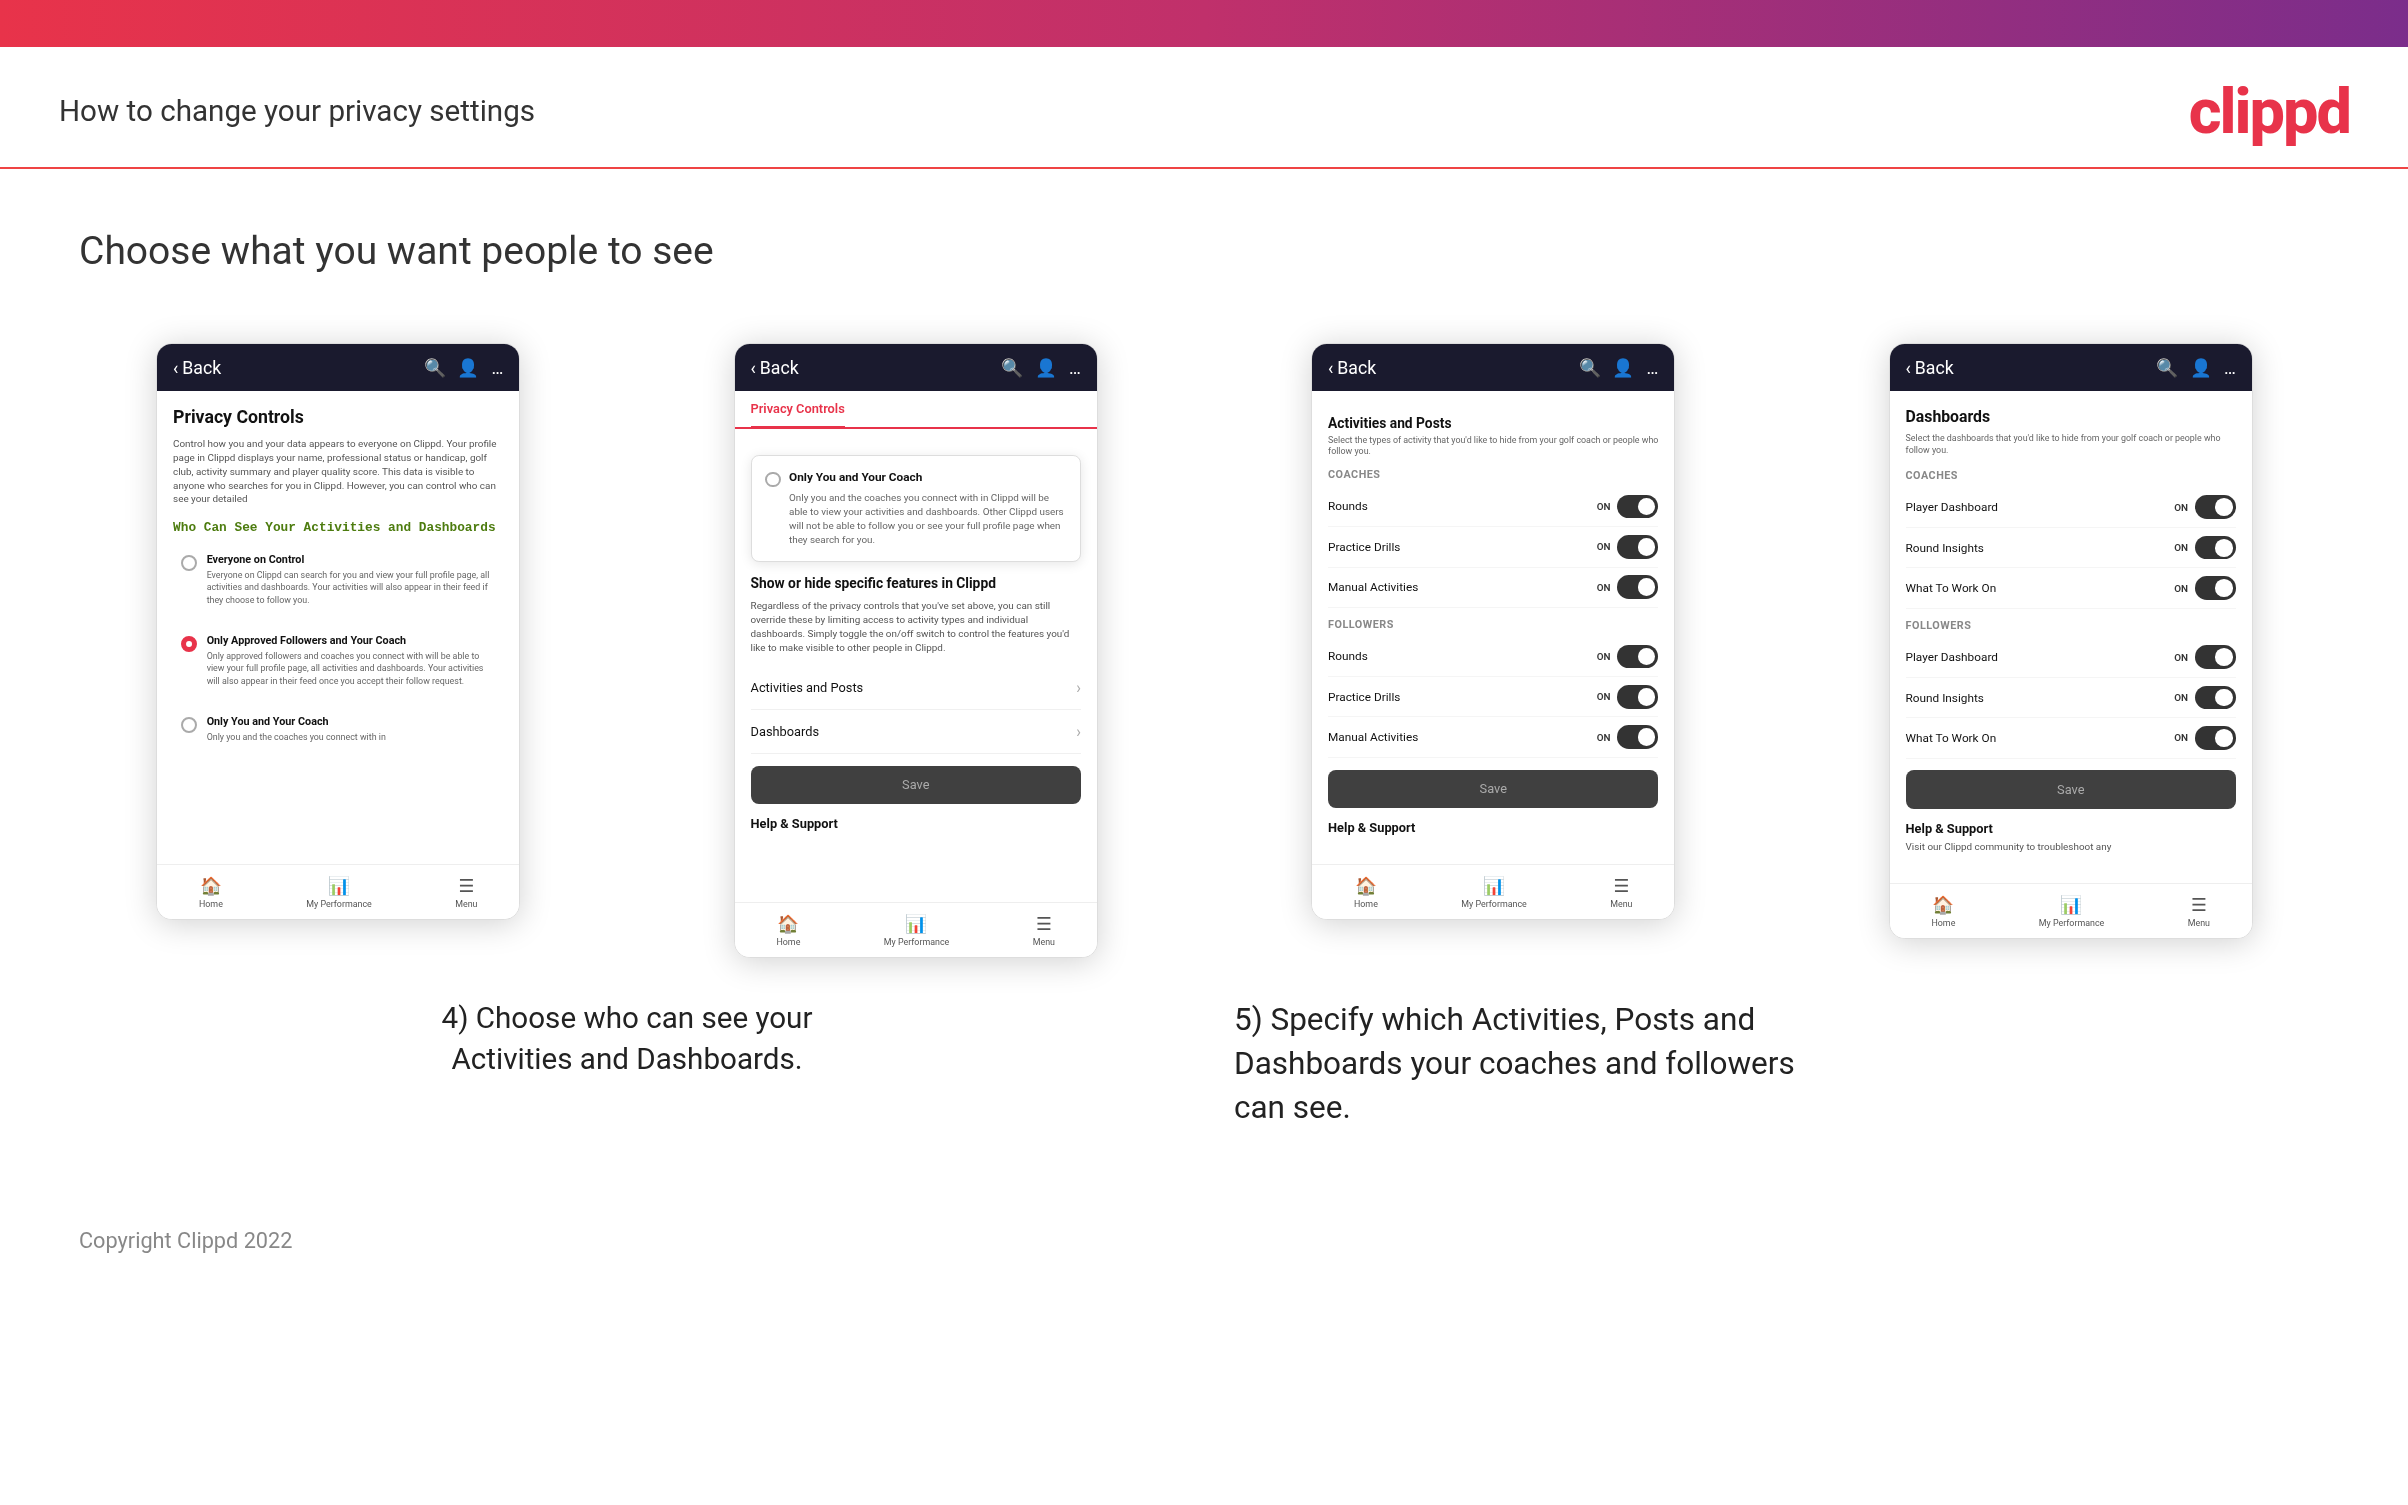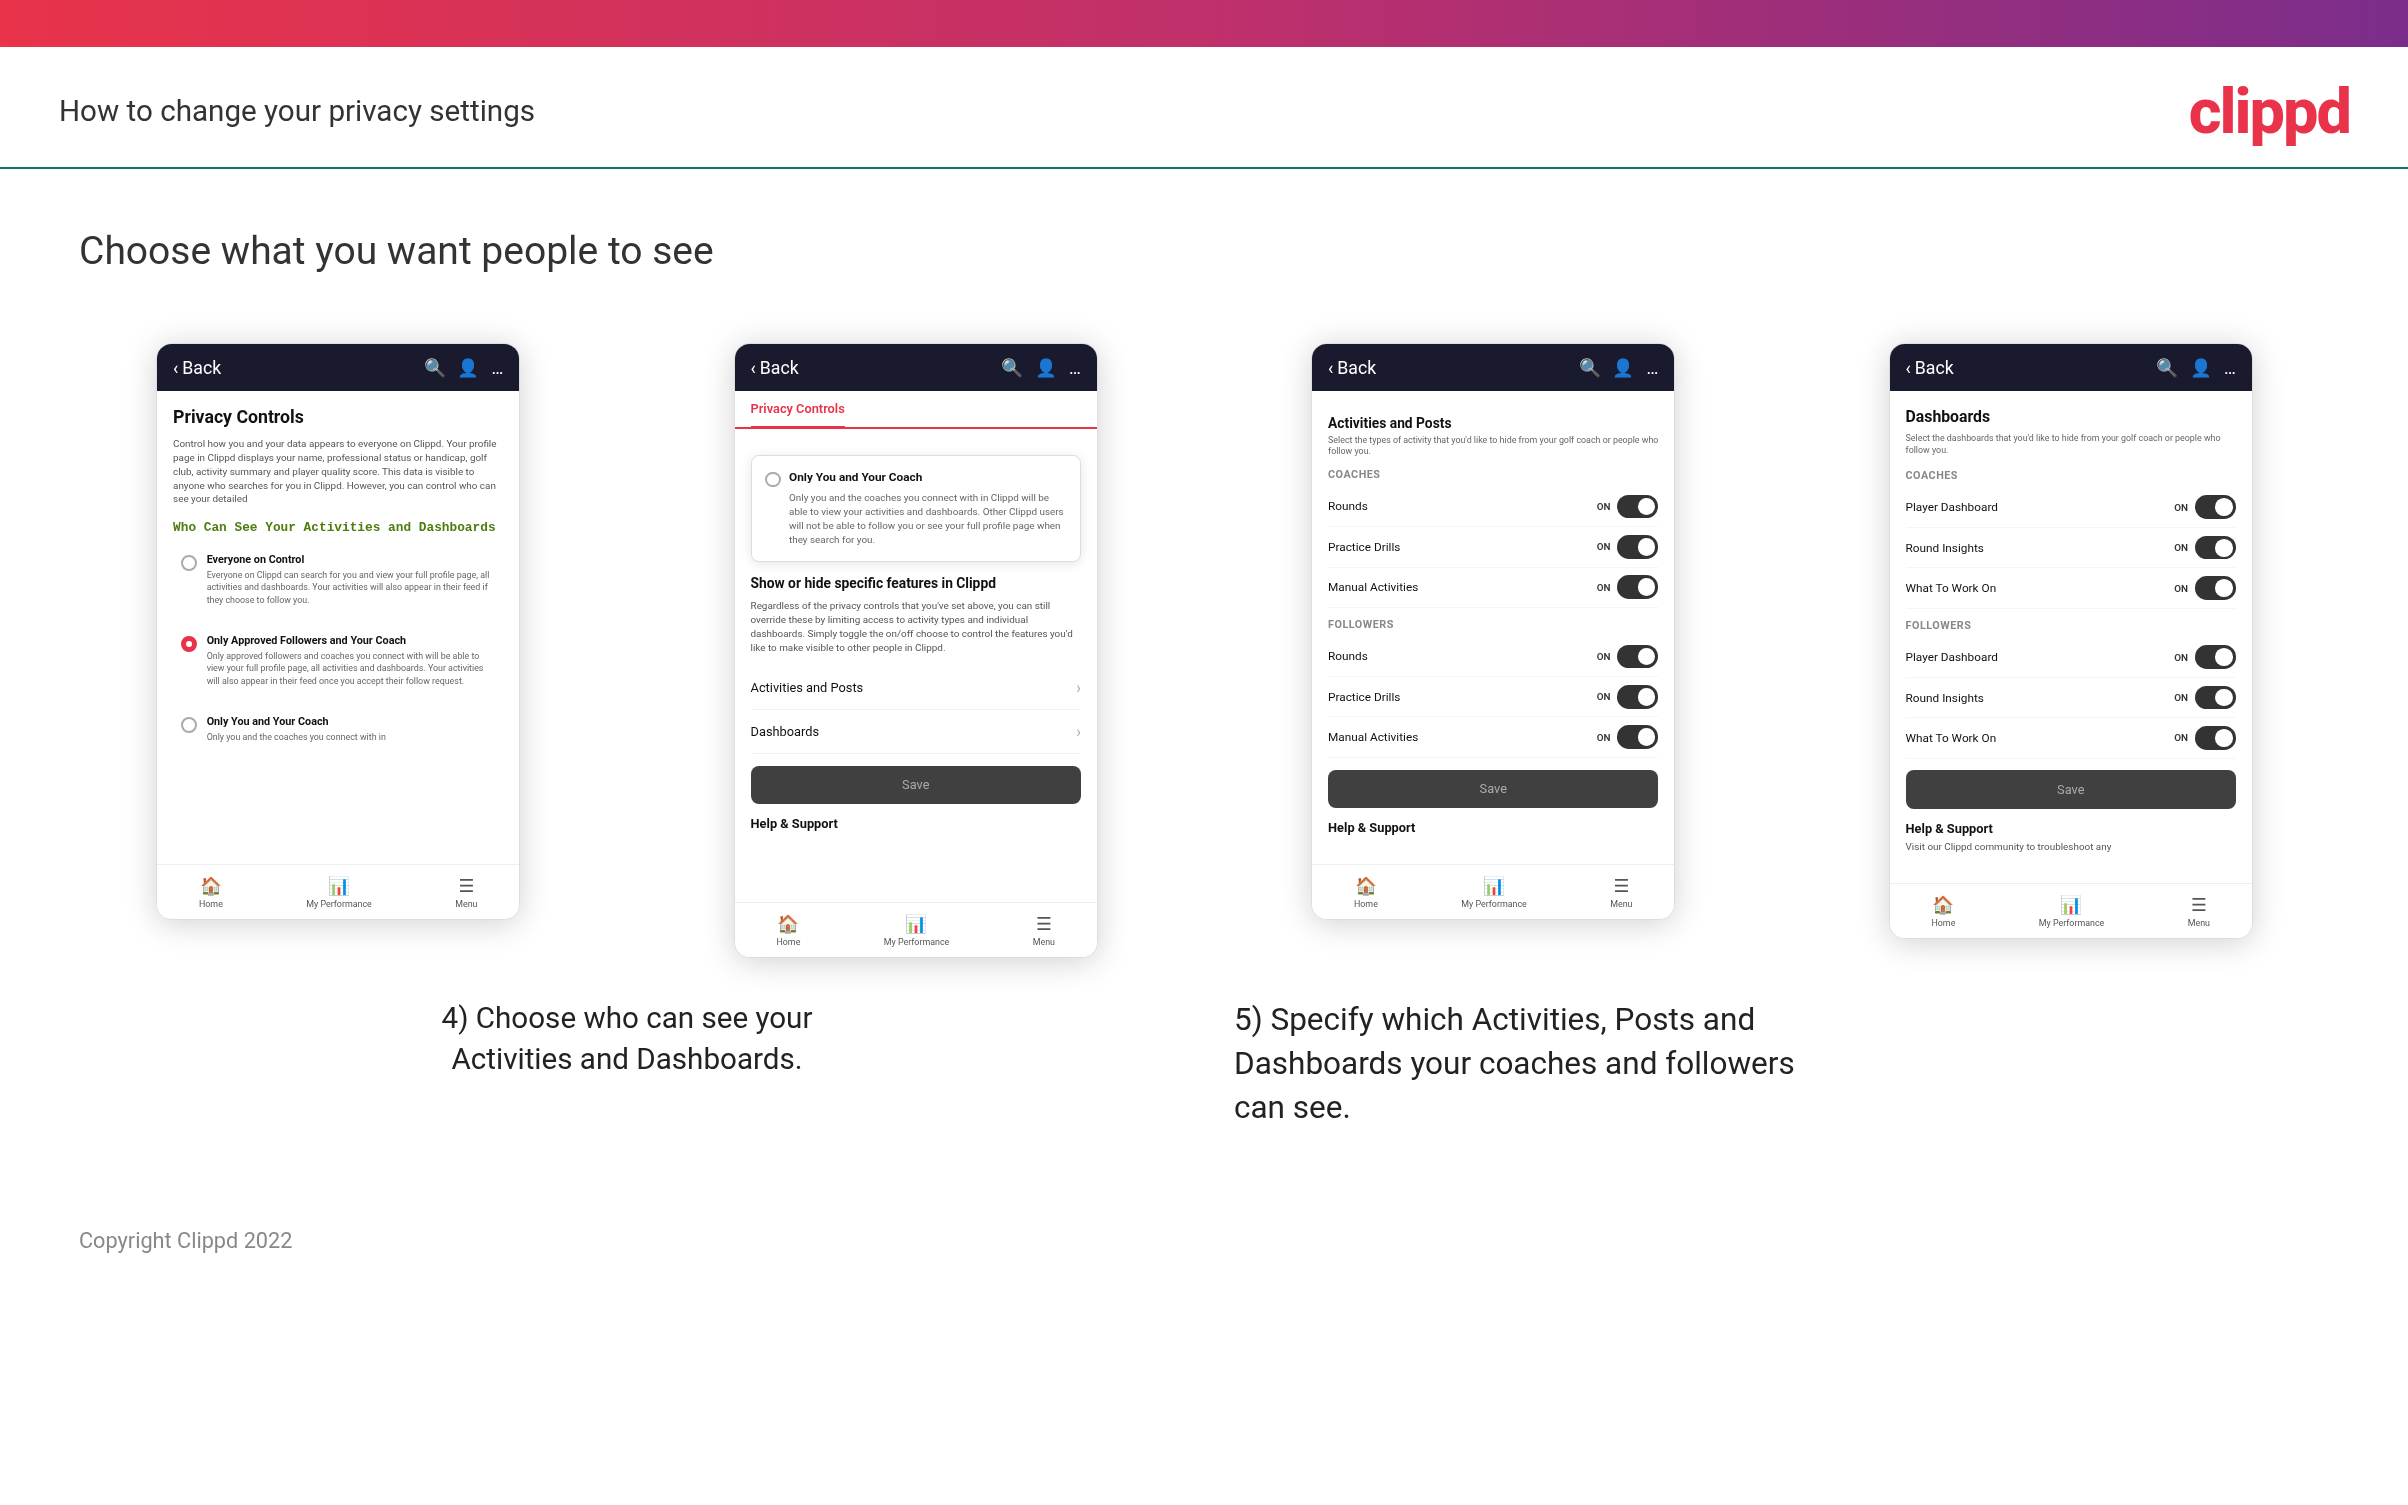--- a/index.html
+++ b/index.html
@@ -17,21 +17,21 @@
       background: linear-gradient(to right, #e8334a, #c0306b, #7b2d8b);
       width: 100%;
     }
 
     
     .header {
       display: flex;
       align-items: center;
       justify-content: space-between;
       padding: 27.6px 59px 19.7px 59px;
-      border-bottom: 2px solid #0f766e;
+      border-bottom: 2px solid #ef4444;
     }
     .header-title {
       font-size: 29.6px;
       color: #333;
       font-weight: 400;
     }
     .logo {
       font-size: 63px;
       font-weight: 800;
       color: #e8334a;
@@ -509,21 +509,21 @@
             <div style="display:flex;align-items:flex-start;gap:7.9px;">
               <div class="radio-circle" style="margin-top:2px;flex-shrink:0;"></div>
               <div>
                 <div class="popup-title">Only You and Your Coach</div>
                 <div class="popup-desc">Only you and the coaches you connect with in Clippd will be able to view your activities and dashboards. Other Clippd users will not be able to follow you or see your full profile page when they search for you.</div>
               </div>
             </div>
           </div>
 
           <div class="feature-section-title">Show or hide specific features in Clippd</div>
-          <div class="feature-desc">Regardless of the privacy controls that you've set above, you can still override these by limiting access to activity types and individual dashboards. Simply toggle the on/off choose to control the features you'd like to make visible to other people in Clippd.</div>
+          <div class="feature-desc">Regardless of the privacy controls that you've set above, you can still override these by limiting access to activity types and individual dashboards. Simply toggle the on/off switch to control the features you'd like to make visible to other people in Clippd.</div>
 
           <div class="menu-item">
             <span class="menu-item-label">Activities and Posts</span>
             <span class="menu-arrow">›</span>
           </div>
           <div class="menu-item">
             <span class="menu-item-label">Dashboards</span>
             <span class="menu-arrow">›</span>
           </div>
 

